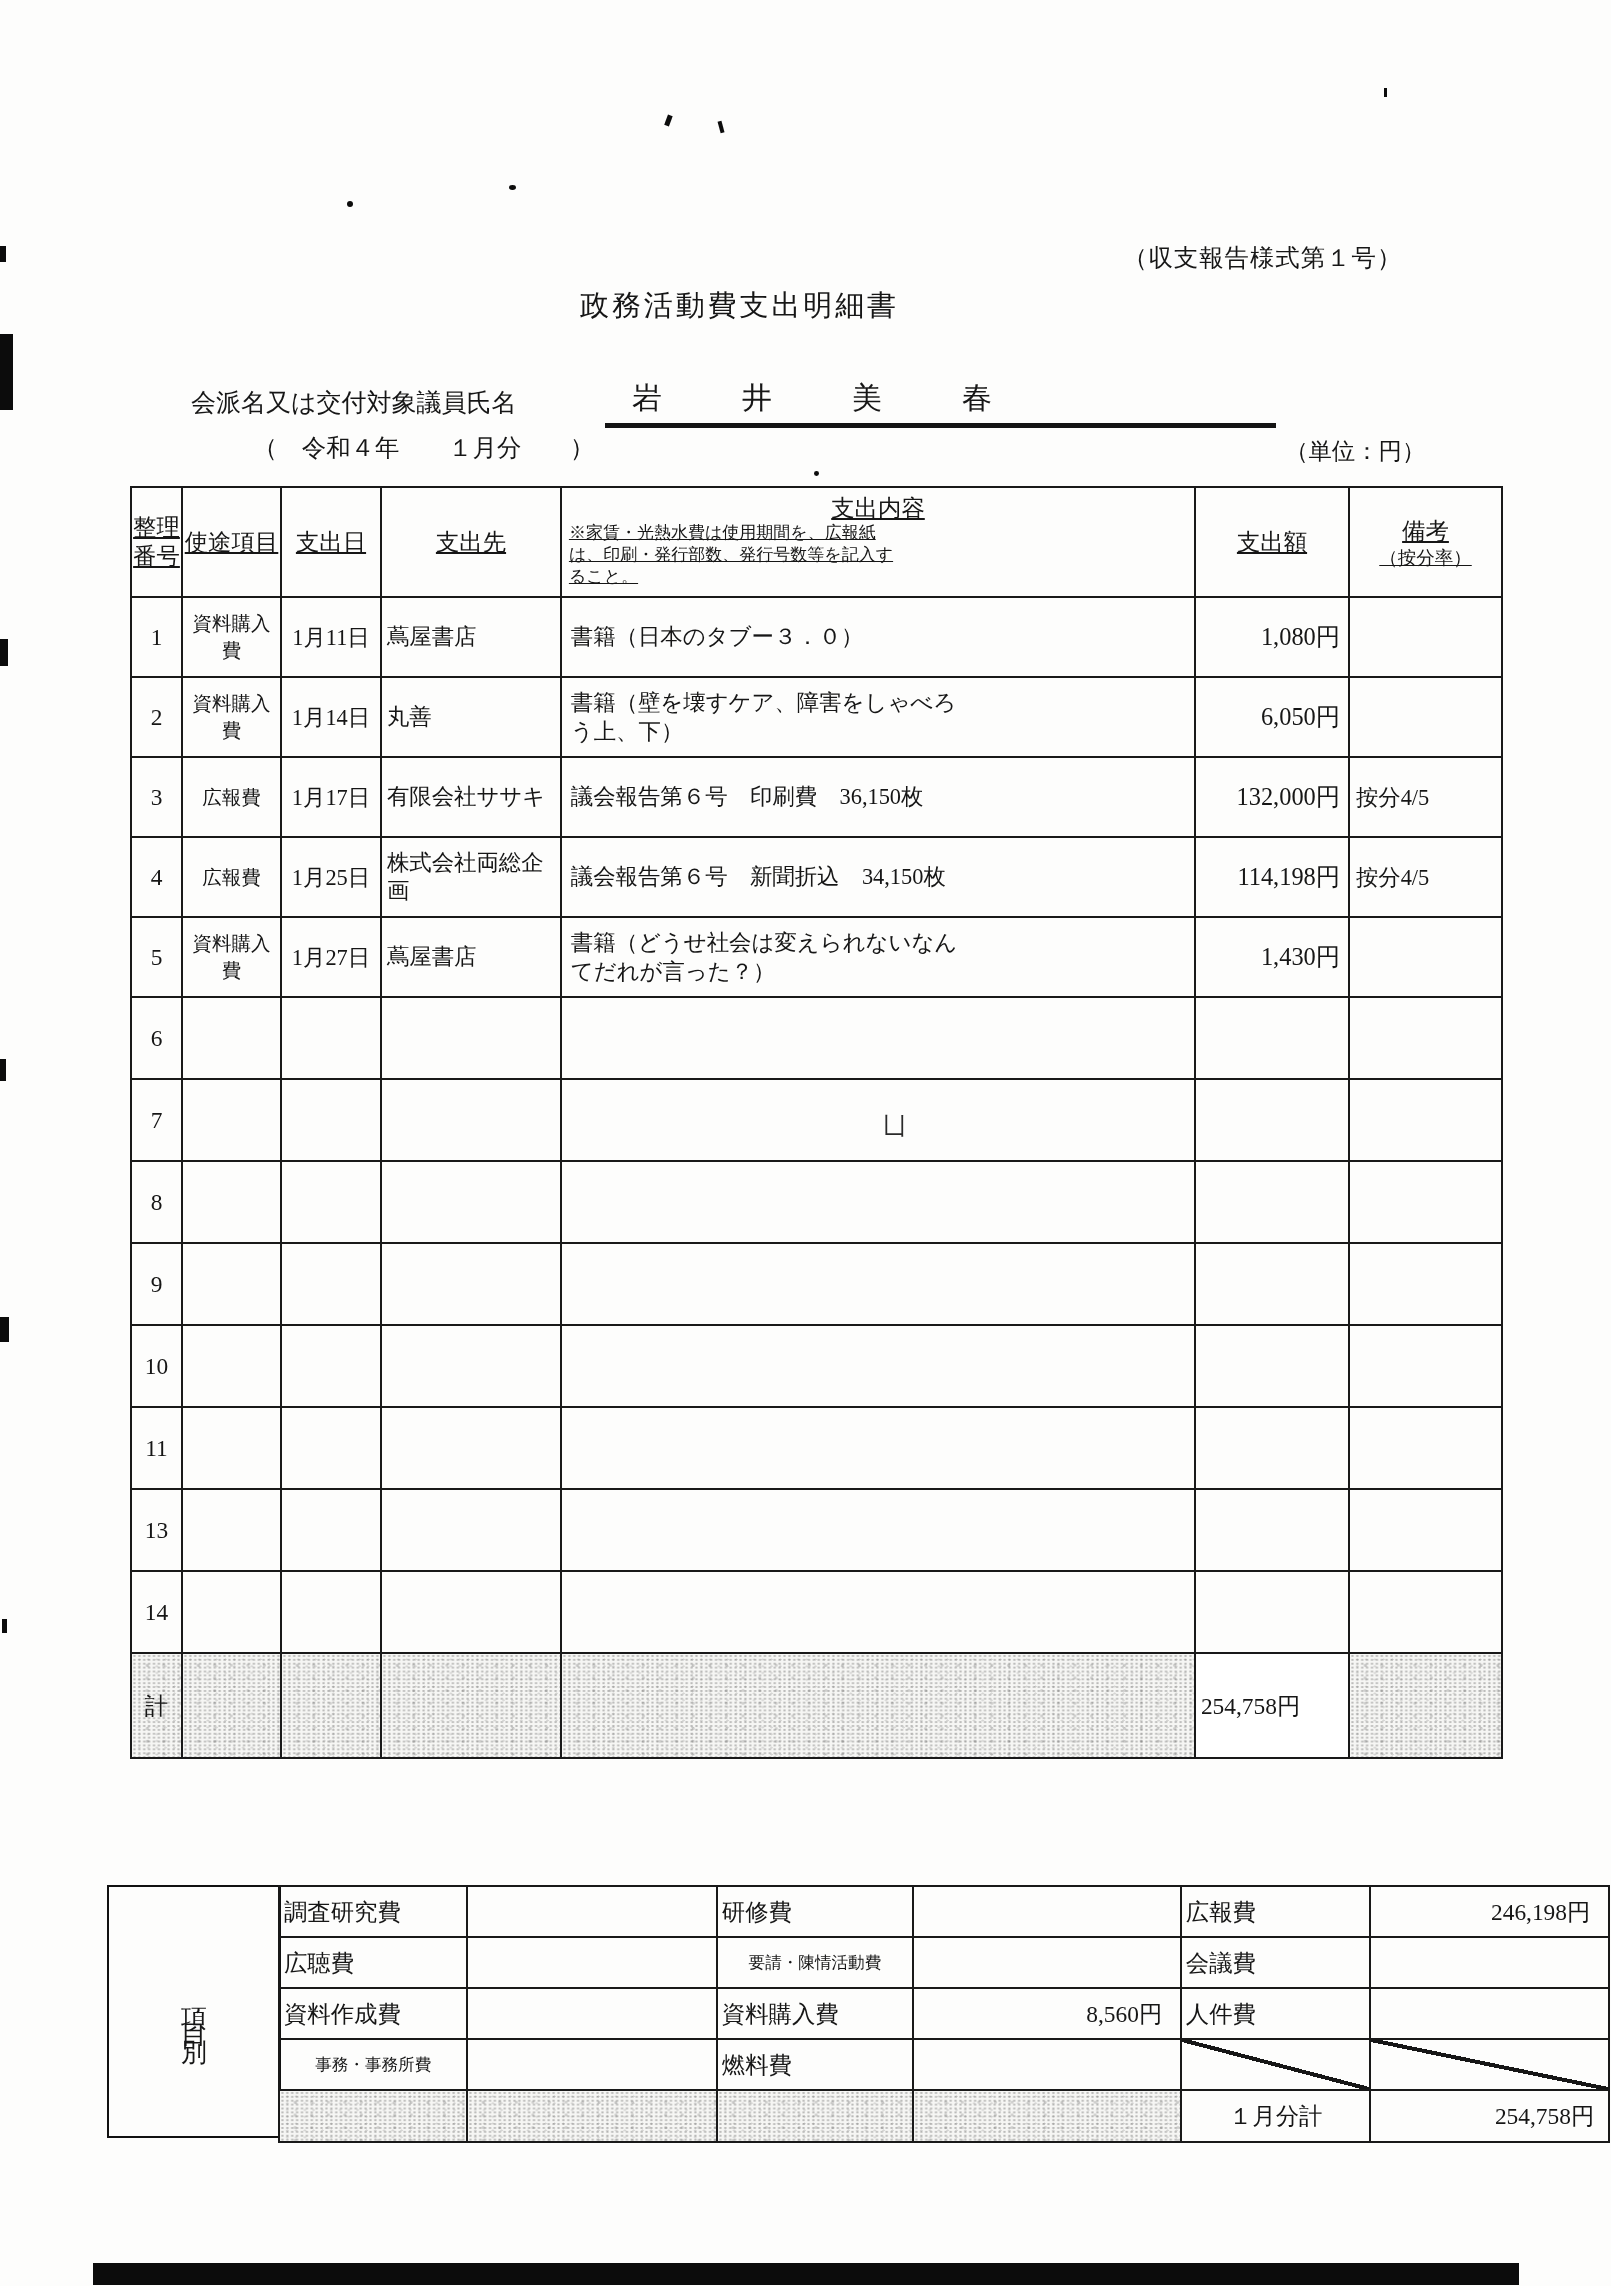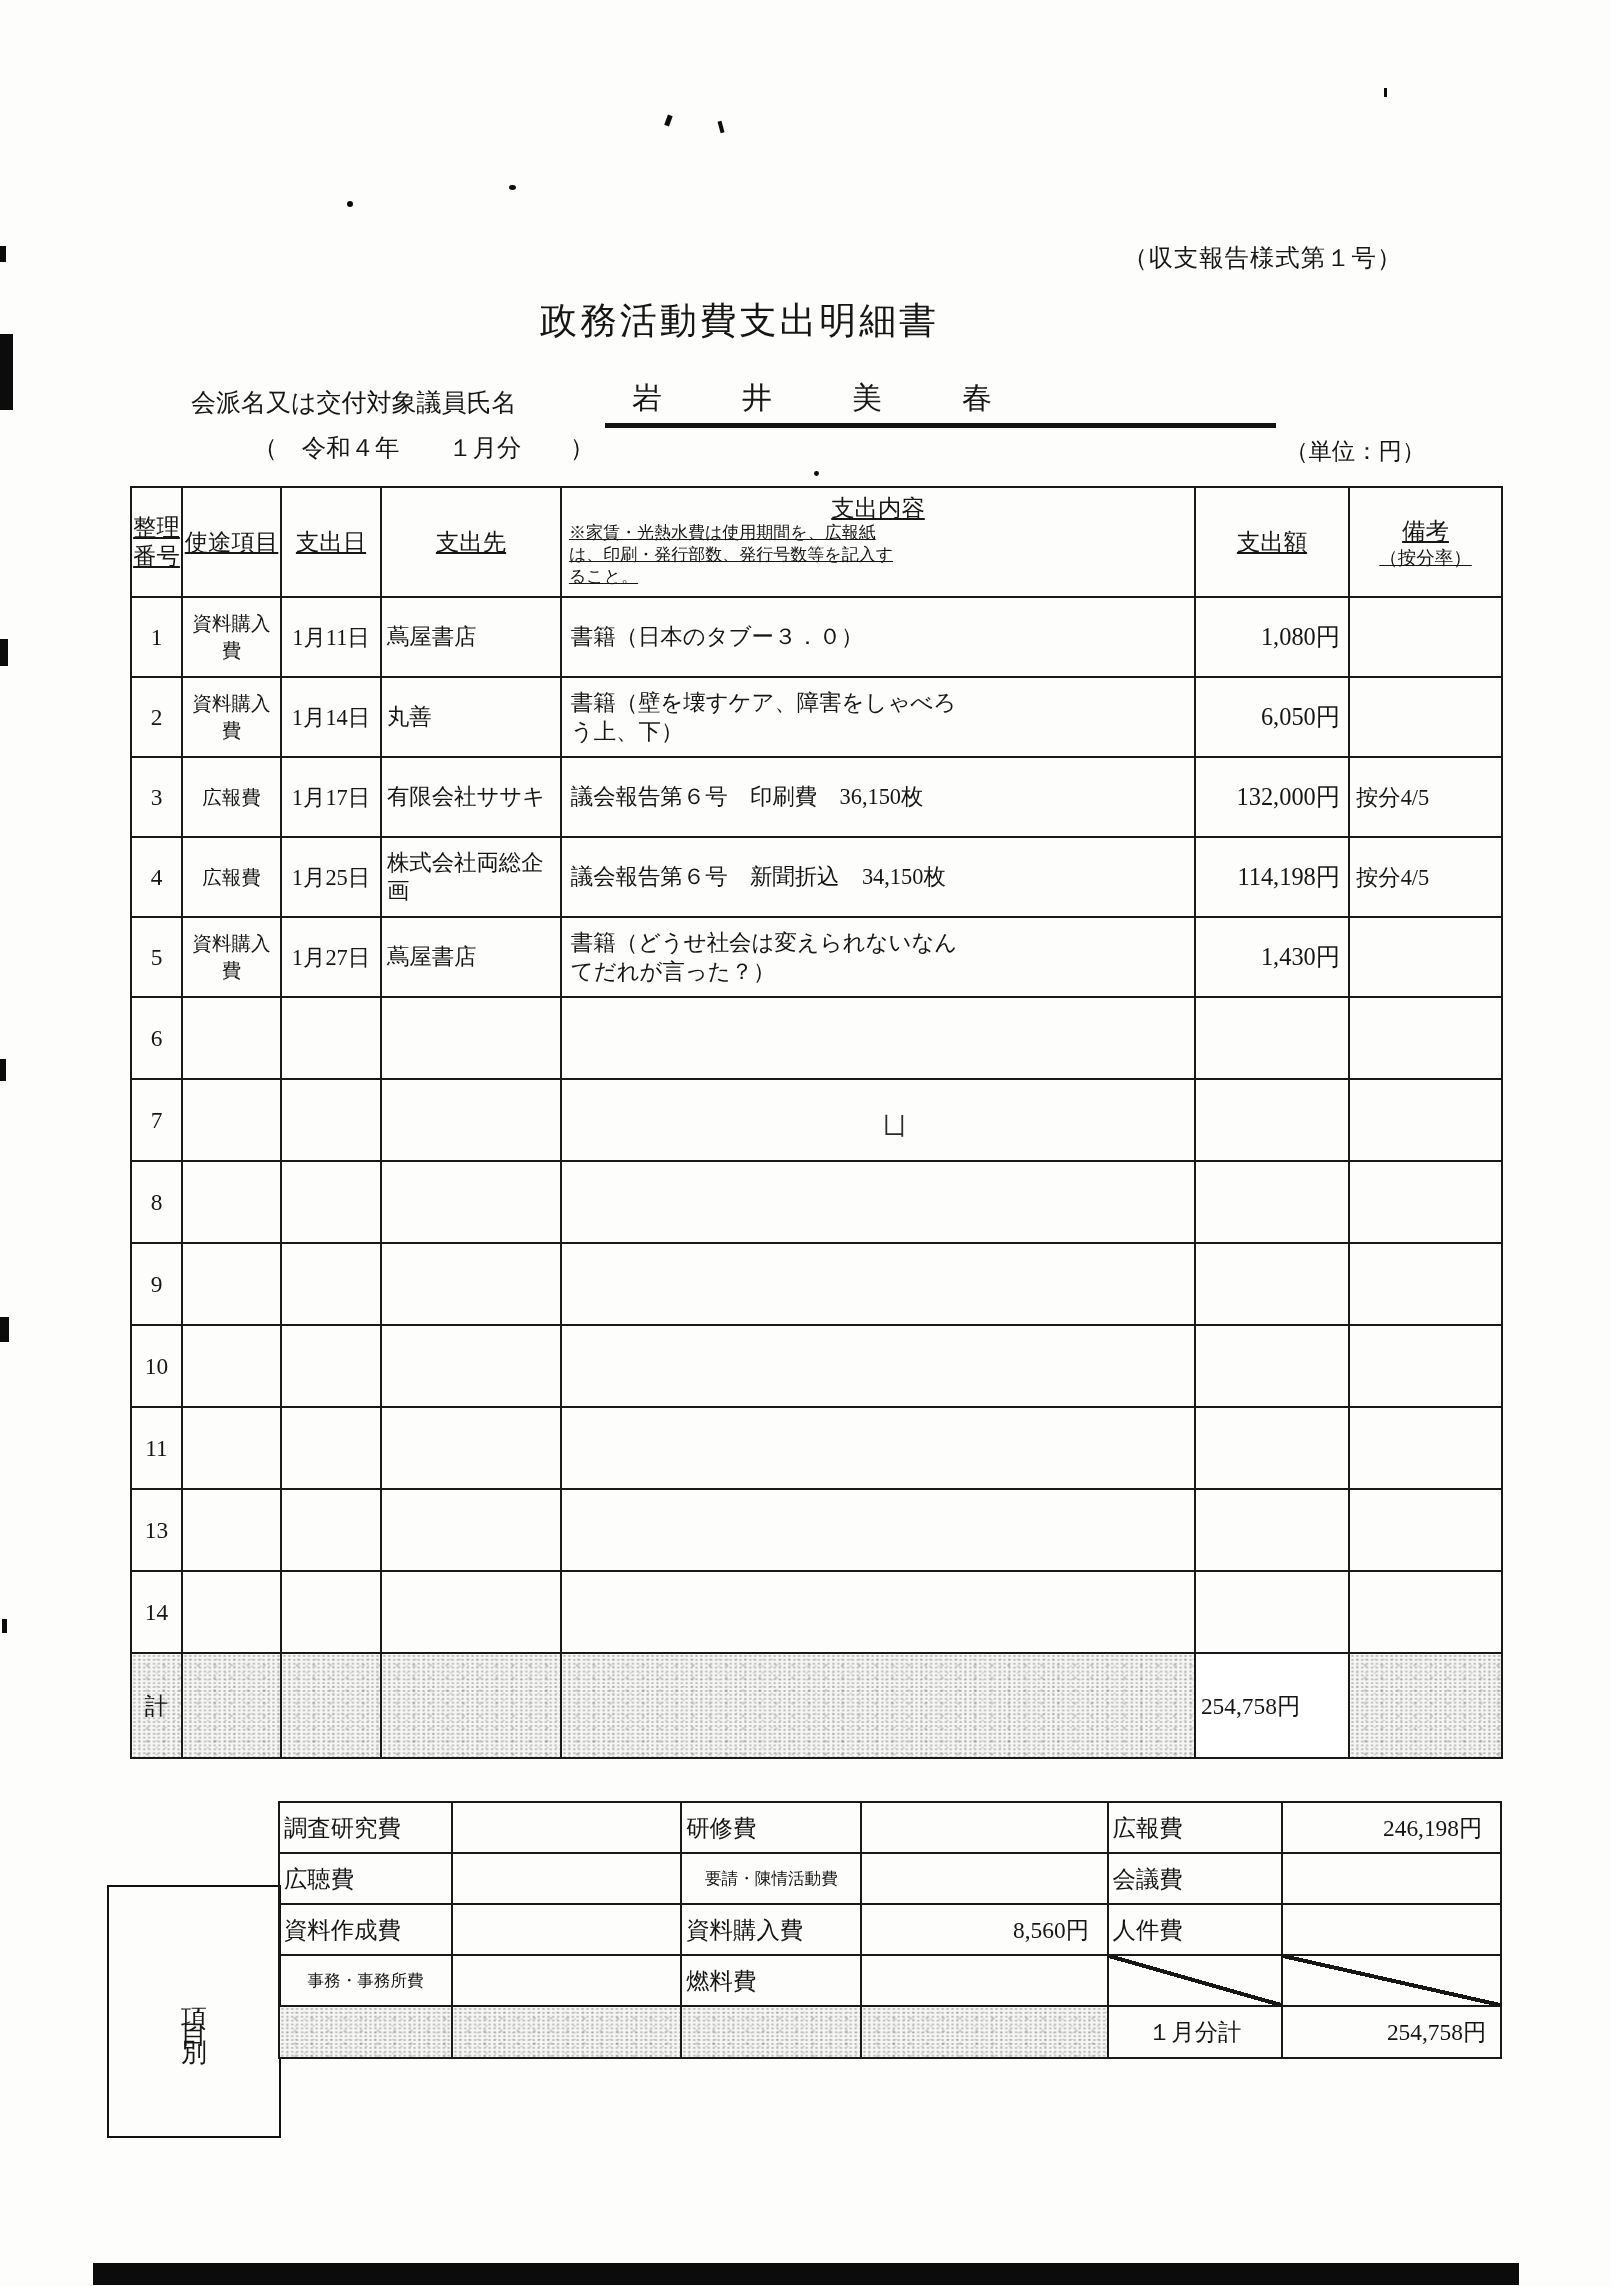--- a/index.html
+++ b/index.html
@@ -6,21 +6,21 @@
   body{
     width:1611px;height:2287px;position:relative;
     background:#fdfdfc;
     font-family:"Liberation Serif","DejaVu Serif",serif;
     color:#161616;overflow:hidden;
   }
   .abs{position:absolute;}
 
   
   .form-label{left:1123px;top:242px;font-size:24.4px;letter-spacing:1px;}
-  .doc-title{left:0;top:296px;width:1479px;text-align:center;font-size:37px;letter-spacing:2.9px;}
+  .doc-title{left:0;top:286px;width:1479px;text-align:center;font-size:29px;letter-spacing:2.9px;}
   .name-label{left:191px;top:386px;font-size:25px;}
   .name-value{left:632px;top:378px;font-size:30px;letter-spacing:25px;white-space:pre;}
   .name-underline{left:605px;top:423px;width:671px;height:4.9px;background:#141414;}
   .period{left:209px;top:432px;font-size:24.4px;white-space:pre;margin-left:44px;}
   .unit-label{left:1285px;top:435px;font-size:23.4px;}
 
   
   table{border-collapse:collapse;table-layout:fixed;}
   .main-tbl{left:130px;top:486px;width:1372px;}
   .main-tbl th,.main-tbl td{border:2px solid #191919;overflow:hidden;vertical-align:middle;}
@@ -59,21 +59,21 @@
   
   .summary-head{
     left:107px;top:1885px;width:174px;height:253px;
     border:2.9px solid #111;box-sizing:border-box;
     display:flex;align-items:center;justify-content:center;
   }
   .summary-head span{
     writing-mode:vertical-rl;text-orientation:upright;
     font-size:26px;letter-spacing:15.6px;
   }
-  .sum-tbl{left:278px;top:1801px;width:1224px;border:2.9px solid #111;}
+  .sum-tbl{left:278px;top:1885px;width:1332px;border:2.9px solid #111;}
   .sum-tbl td{border:2px solid #191919;vertical-align:middle;overflow:hidden;}
   .sum-tbl tr{height:51px;}
   .s-cat{text-align:left;padding:0 3.9px;font-size:23.4px;}
   .s-cat.small{font-size:16.6px;text-align:center;}
   .s-val{text-align:right;padding-right:17.6px;font-size:23.4px;margin-top:40px;}
   .diag{
     background:linear-gradient(to top right,
       transparent calc(50% - 2px), #161616 calc(50% - 2px),
       #161616 calc(50% + 2px), transparent calc(50% + 2px));
   }

